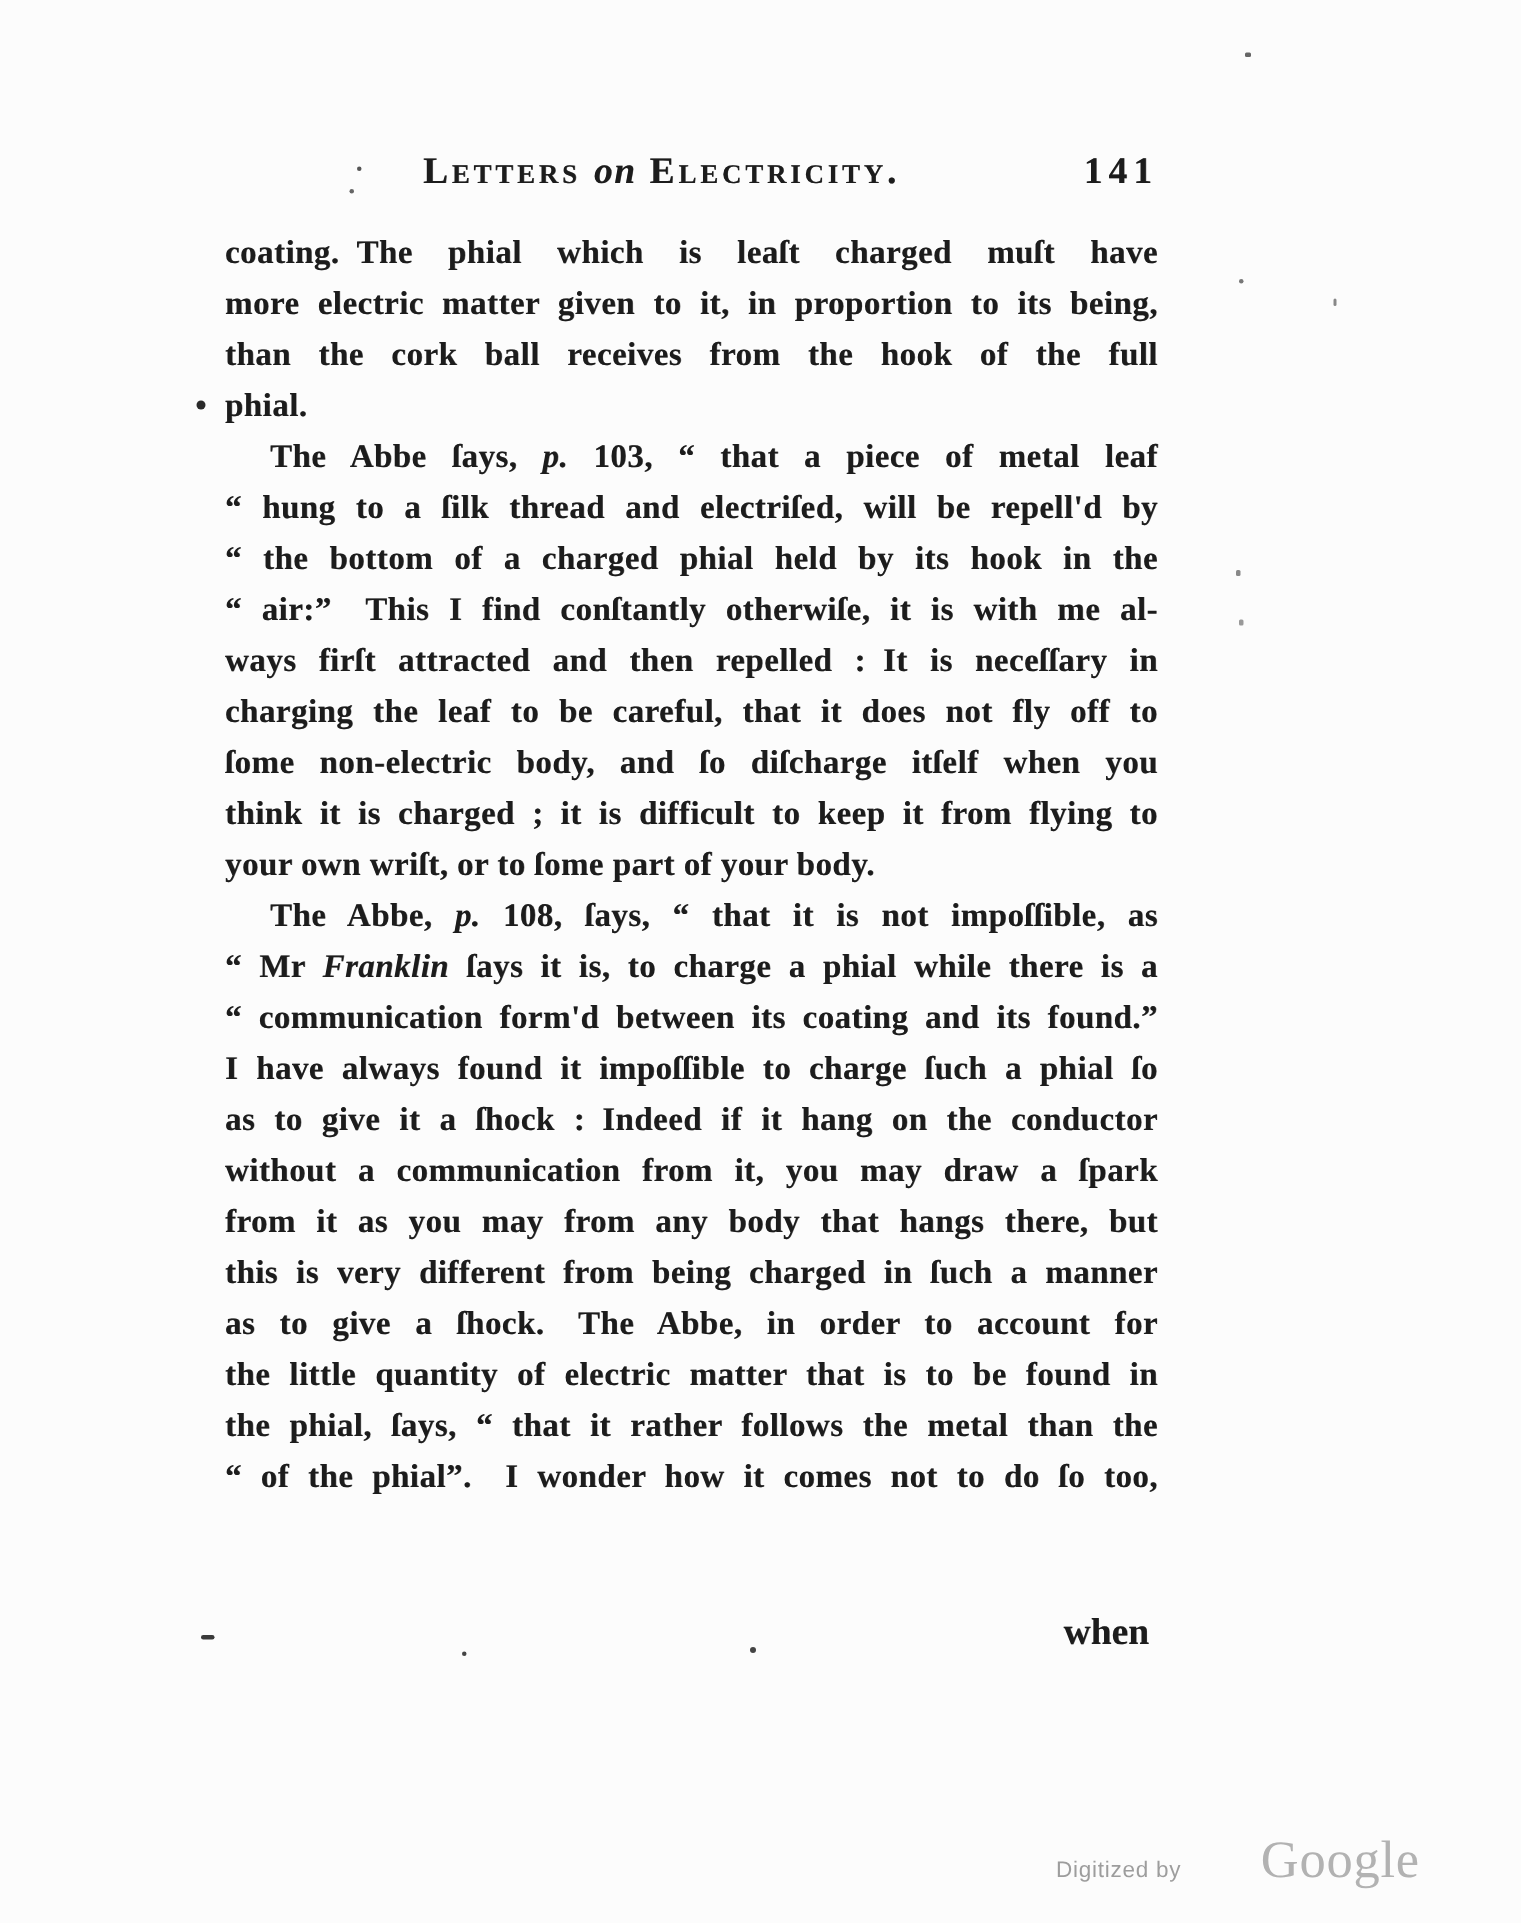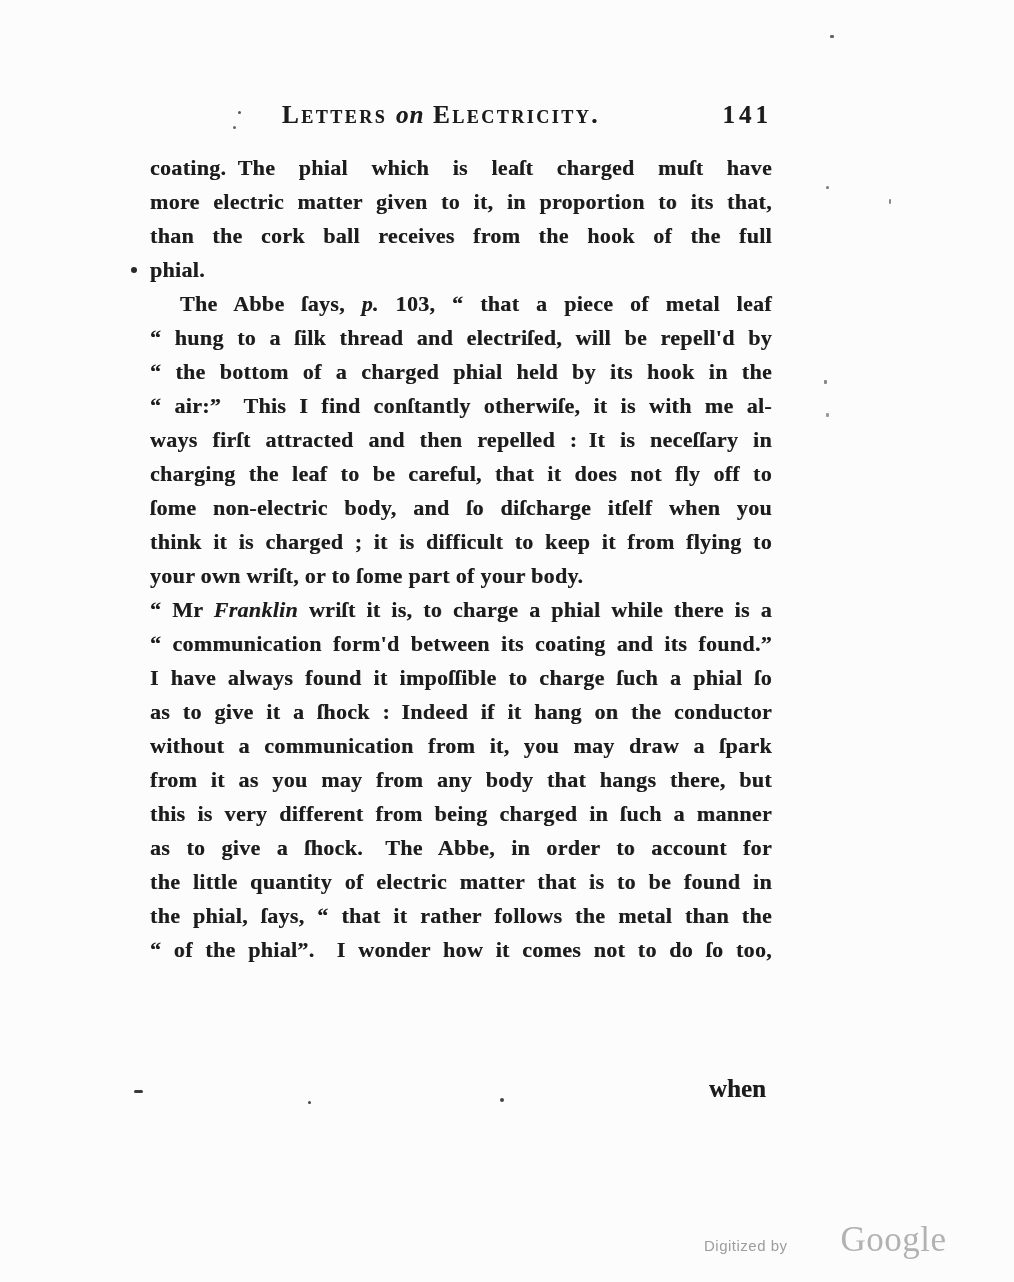--- a/index.html
+++ b/index.html
@@ -56,35 +56,36 @@
 <div class="page">
 
   <div class="header">
     <div class="running-title"><span>Letters</span> <span class="it">on</span> <span>Electricity.</span></div>
     <div class="page-number">141</div>
   </div>
 
   <div class="body">
 
     <div class="line j">coating. The phial which is leaſt charged muſt have</div>
-    <div class="line j">more electric matter given to it, in proportion to its that,</div>
+    <div class="line j">more electric matter given to it, in proportion to its being,</div>
     <div class="line j">than the cork ball receives from the hook of the full</div>
     <div class="line">phial.</div>
 
     <div class="line j indent"><span>The Abbe ſays, </span><span class="it">p.</span><span> 103, “ that a piece of metal leaf</span></div>
     <div class="line j">“ hung to a ſilk thread and electriſed, will be repell'd by</div>
     <div class="line j">“ the bottom of a charged phial held by its hook in the</div>
     <div class="line j">“ air:” This I find conſtantly otherwiſe, it is with me al-</div>
     <div class="line j">ways firſt attracted and then repelled : It is neceſſary in</div>
     <div class="line j">charging the leaf to be careful, that it does not fly off to</div>
     <div class="line j">ſome non-electric body, and ſo diſcharge itſelf when you</div>
     <div class="line j">think it is charged ; it is difficult to keep it from flying to</div>
     <div class="line">your own wriſt, or to ſome part of your body.</div>
 
-    <div class="line j"><span>“ Mr </span><span class="it">Franklin</span><span> wriſt it is, to charge a phial while there is a</span></div>
+    <div class="line j indent"><span>The Abbe, </span><span class="it">p.</span><span> 108, ſays, “ that it is not impoſſible, as</span></div>
+    <div class="line j"><span>“ Mr </span><span class="it">Franklin</span><span> ſays it is, to charge a phial while there is a</span></div>
     <div class="line j">“ communication form'd between its coating and its found.”</div>
     <div class="line j">I have always found it impoſſible to charge ſuch a phial ſo</div>
     <div class="line j">as to give it a ſhock : Indeed if it hang on the conductor</div>
     <div class="line j">without a communication from it, you may draw a ſpark</div>
     <div class="line j">from it as you may from any body that hangs there, but</div>
     <div class="line j">this is very different from being charged in ſuch a manner</div>
     <div class="line j">as to give a ſhock. The Abbe, in order to account for</div>
     <div class="line j">the little quantity of electric matter that is to be found in</div>
     <div class="line j">the phial, ſays, “ that it rather follows the metal than the</div>
     <div class="line j">“ of the phial”. I wonder how it comes not to do ſo too,</div>

